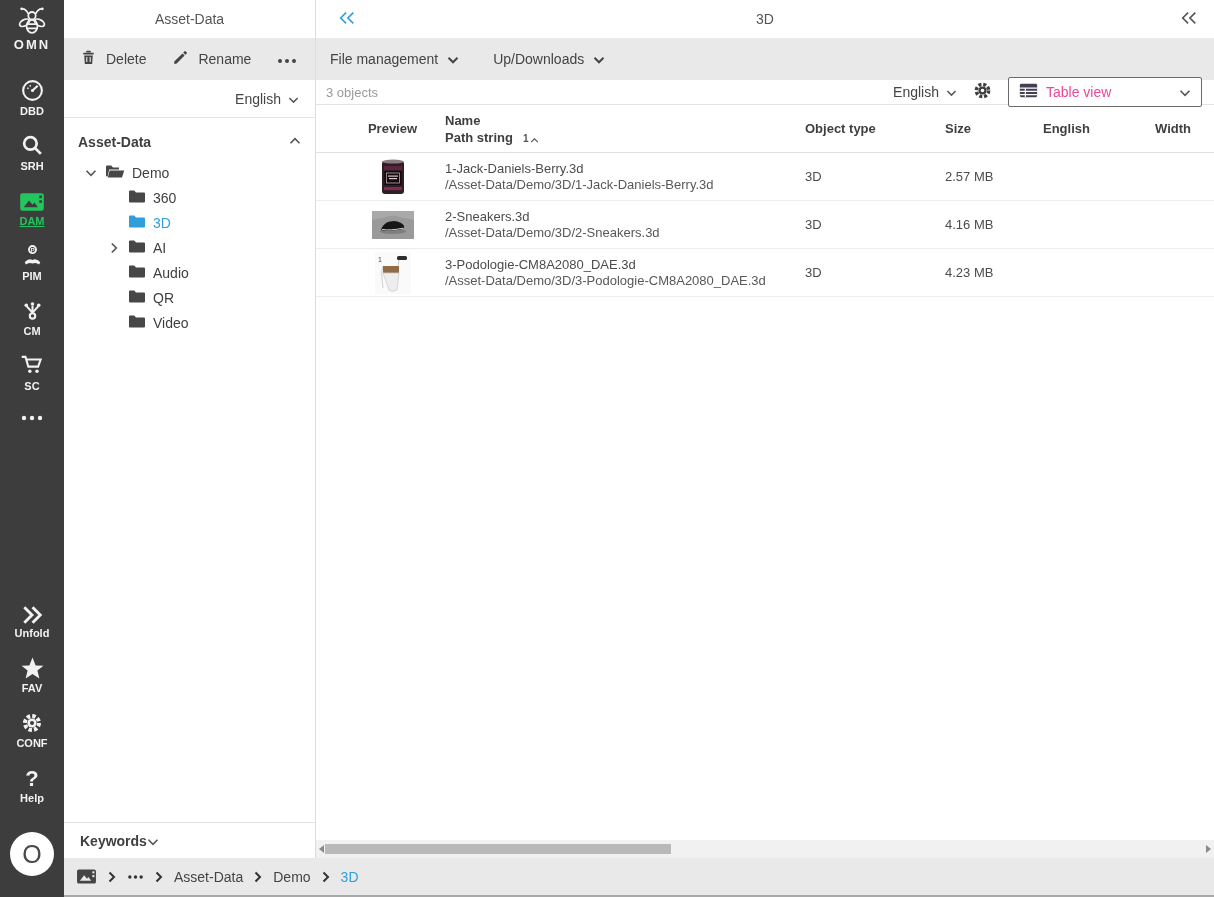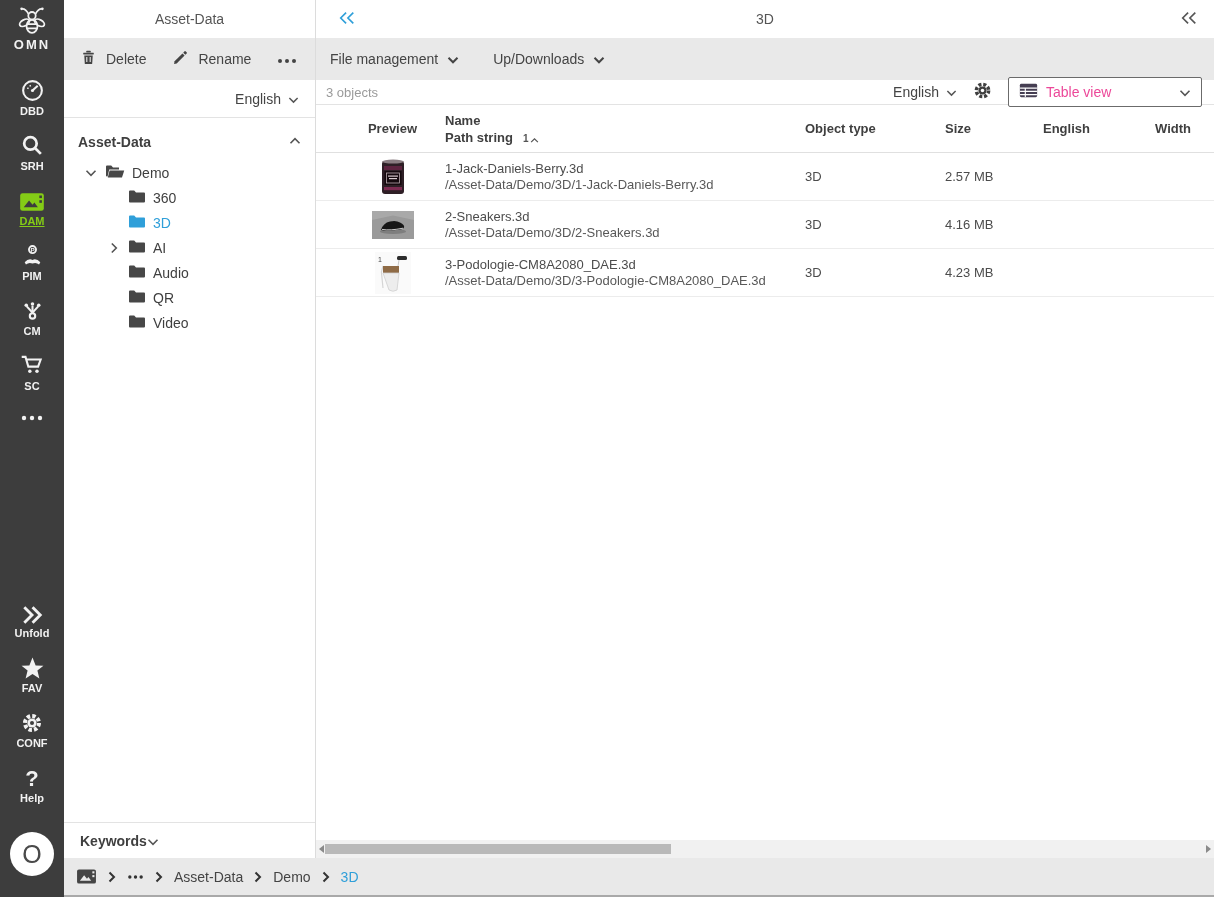--- a/index.html
+++ b/index.html
@@ -15,21 +15,21 @@
   .rail {
     width:64px; flex-shrink:0; background:#3d3d3d; color:#f2f2f2;
     display:flex; flex-direction:column; align-items:center;
   }
   .rail svg { display:block; }
   .rail-logo { margin-top:6px; display:flex; flex-direction:column; align-items:center; cursor:pointer; }
   .logo-text { font-size:13px; font-weight:bold; letter-spacing:2px; margin-top:1px; }
   .rail-nav { display:flex; flex-direction:column; gap:14px; margin-top:24px; align-items:center; }
   .rail-item { height:41px; display:flex; flex-direction:column; align-items:center; justify-content:flex-end; gap:2px; cursor:pointer; color:#f2f2f2; }
   .rail-item .lbl { font-size:11px; font-weight:bold; }
-  .rail-item.active { color:#84cc16;text-decoration:underline; }
+  .rail-item.active { color:#22c55e;text-decoration:underline; }
   .rail-more { height:24px; display:flex; align-items:center; cursor:pointer; }
   .rail-bottom { margin-top:auto; display:flex; flex-direction:column; gap:14px; align-items:center; padding-bottom:21px; }
   .avatar {
     width:44px; height:44px; border-radius:50%; background:#fff; color:#4a4a4a;
     display:flex; align-items:center; justify-content:center;
     font-size:25px; margin-top:14px; cursor:pointer;
   }
 
   
   .right { flex:1; min-width:0; display:flex; flex-direction:column; }

